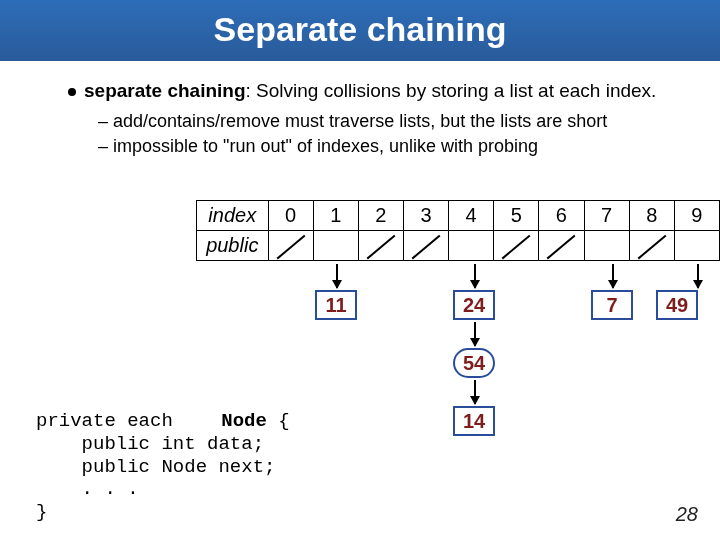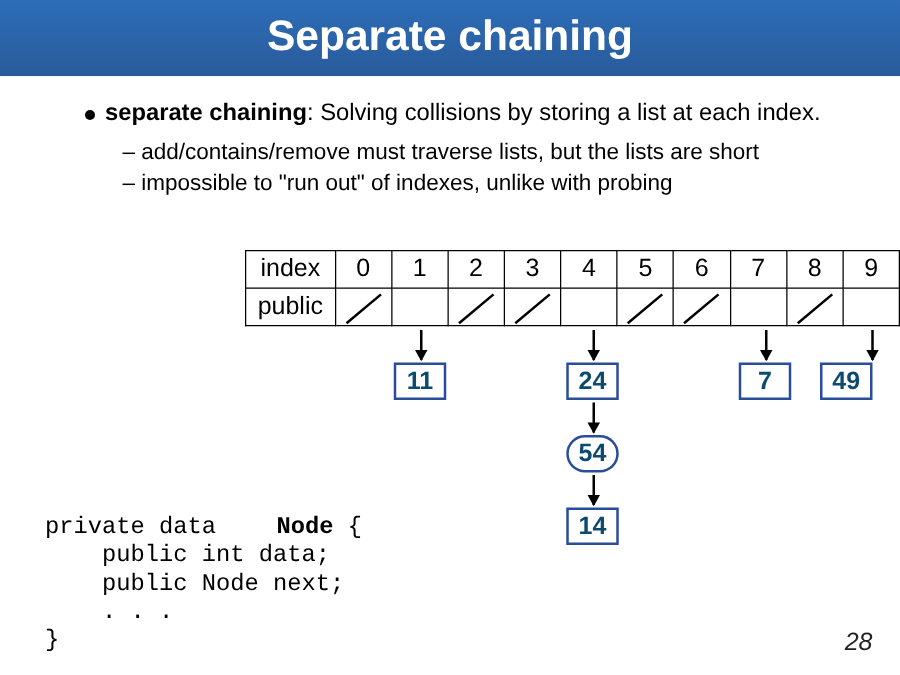--- a/index.html
+++ b/index.html
@@ -8,26 +8,26 @@
   .content { padding: 12px 18px 0 18px; margin-left: 48px; }
   .bullet-row { display: flex; align-items: flex-start; font-size: 19px; line-height: 1.28; }
   .bullet-dot { width: 8px; height: 8px; border-radius: 50%; background: #000; margin: 9px 8px 0 2px; flex: 0 0 auto; }
   .bullet-text b { font-weight: bold; }
   .dash-list { margin: 6px 0 0 32px; font-size: 18px; line-height: 1.35; }
   .dash-item::before { content: "– "; }
 
   .table-wrap { position: absolute; left: 196px; top: 200px; }
   table.hash { border-collapse: collapse; }
   table.hash td { border: 1.6px solid #000; text-align: center; font-size: 20px; width: 46px; height: 30px; padding: 0; }
-  table.hash td.label { border: 1.6px solid #000; width: 72px; font-size: 20px; }
+  table.hash td.label { border: 1.6px solid #000; width: 72px; font-style: italic; font-size: 20px; }
   table.hash tr.values td.cell { position: relative; }
   .slash { position: absolute; inset: 0; }
   .slash::after { content: ""; position: absolute; left: 4px; right: 4px; top: 50%; border-top: 2px solid #000; transform: rotate(-40deg); }
 
-  .node { position: absolute; border: 2px solid #2a4d9b; background: #fff; font-size: 20px; font-weight: bold; color: #0c4a6e; width: 42px; height: 30px; display: flex; align-items: center; justify-content: center; }
+  .node { position: absolute; border: 2px solid #2a4d9b; background: #fff; font-size: 20px; font-weight: bold; color: #7f1d1d; width: 42px; height: 30px; display: flex; align-items: center; justify-content: center; }
   .arrow { position: absolute; width: 2px; background: #000; }
   .arrow::after { content: ""; position: absolute; left: -4px; bottom: -1px; width: 0; height: 0; border-left: 5px solid transparent; border-right: 5px solid transparent; border-top: 9px solid #000; }
 
   .code { position: absolute; left: 36px; top: 410px; font-family: "Courier New", monospace; font-size: 19px; white-space: pre; line-height: 1.2; }
   .code .bold { font-weight: bold; margin-left: 37px; }
   .page-num { position: absolute; right: 22px; bottom: 14px; font-size: 20px; color: #222; font-style: italic; }
 </style>
 </head>
 <body>
 
@@ -100,19 +100,19 @@
 <div class="node" style="left:453px; top:348px;border-radius:15px;">54</div>
 <div class="arrow" style="left:474px; top:380px; height:24px;"></div>
 <div class="node" style="left:453px; top:406px;">14</div>
 
 <div class="arrow" style="left:612px; top:264px; height:24px;"></div>
 <div class="node" style="left:591px; top:290px;">7</div>
 
 <div class="arrow" style="left:697px; top:264px; height:24px;"></div>
 <div class="node" style="left:656px; top:290px;">49</div>
 
-<div class="code"><span>private data </span><span class="bold">Node</span><span> {</span>
+<div class="code"><span>private each </span><span class="bold">Node</span><span> {</span>
 <span>    public int data;</span>
 <span>    public Node next;</span>
 <span>    . . .</span>
 <span>}</span></div>
 
 <div class="page-num">28</div>
 
 </body></html>

